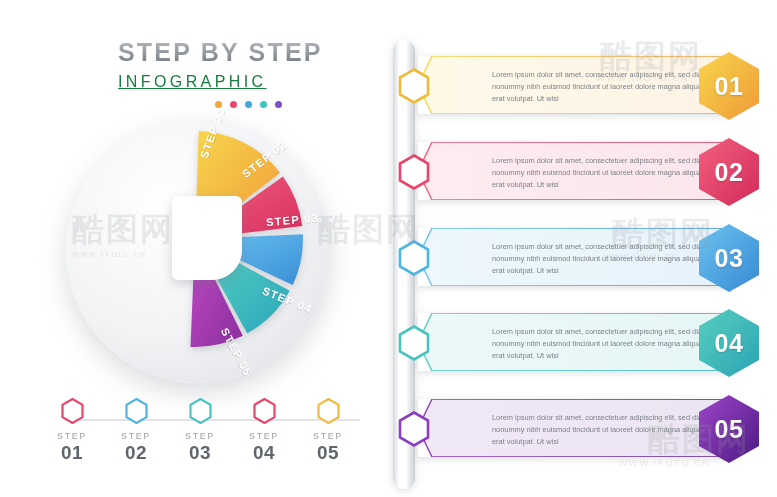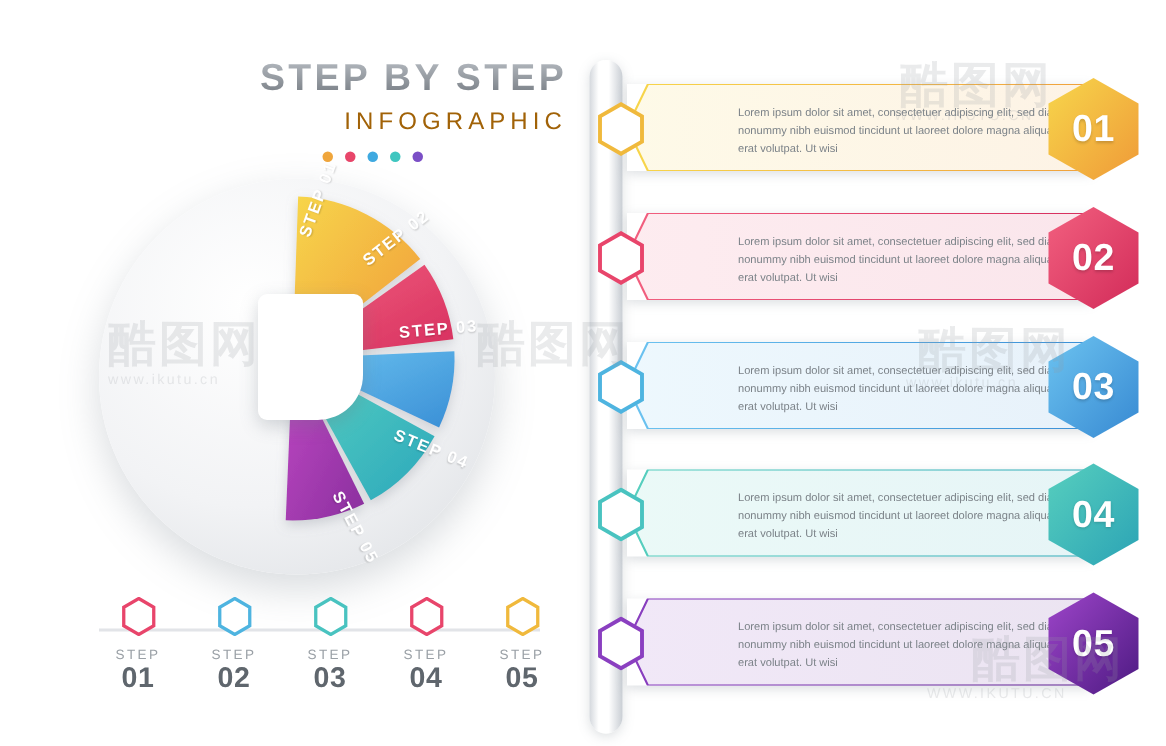--- a/index.html
+++ b/index.html
@@ -6,29 +6,29 @@
   body{
     width:777px;height:497px;
     background:#ffffff;
     font-family:"Liberation Sans", sans-serif;
     overflow:hidden;
     position:relative;
   }
   .stage{position:absolute;left:0;top:0;width:777px;height:497px;}
 
   
-  .title-wrap{position:absolute;left:118px;top:38px;width:260px;text-align:right;}
+  .title-wrap{position:absolute;left:118px;top:38px;width:260px;text-align:left;}
   .title{
     font-size:25px;font-weight:bold;letter-spacing:2.2px;
     color:#8e9399;
     background:linear-gradient(180deg,#b9bec4 0%,#70767d 100%);
     -webkit-background-clip:text;background-clip:text;color:transparent;
   }
   .subtitle{
-    margin-top:6px;font-size:16px;letter-spacing:3.4px;color:#a16207;
+    margin-top:6px;font-size:16px;letter-spacing:3.4px;color:#15803d;text-decoration:underline;
   }
   .dots{margin-top:10px;display:flex;gap:8px;justify-content:center;}
   .dots i{width:7px;height:7px;border-radius:50%;display:block;}
 
   
   .circle-shadow{
     position:absolute;left:66px;top:119px;width:264px;height:264px;border-radius:50%;
     background:radial-gradient(circle at 38% 32%,#ffffff 0%,#f2f3f5 55%,#dadde1 100%);
     box-shadow:0 10px 26px rgba(120,130,140,.28);
   }
@@ -40,21 +40,21 @@
     white-space:nowrap;text-shadow:0 1px 1px rgba(0,0,0,.15);
   }
   .card-center{
     position:absolute;left:172px;top:196px;width:70px;height:84px;
     background:#fff;border-radius:6px 6px 30px 6px;
     box-shadow:0 4px 12px rgba(110,120,130,.3);
   }
 
   
   .legend-line{position:absolute;left:66px;top:419px;width:294px;height:2px;background:#e2e4e8;}
-  .legend{position:absolute;left:60px;top:398px;width:320px;display:flex;}
+  .legend{position:absolute;left:40px;top:398px;width:320px;display:flex;}
   .legend .item{width:64px;text-align:center;}
   .hex-s{width:23px;height:26px;margin:0 auto;position:relative;}
   .legend .lbl{font-size:9px;color:#9aa0a6;letter-spacing:1.6px;margin-top:7px;}
   .legend .num{font-size:19px;font-weight:bold;color:#5f666d;letter-spacing:.5px;margin-top:1px;}
 
   
   .tube{
     position:absolute;left:393px;top:40px;width:22px;height:449px;border-radius:11px;
     background:linear-gradient(90deg,#d4d8dd 0%,#ffffff 28%,#ffffff 58%,#c9ced4 100%);
     box-shadow:0 2px 8px rgba(120,130,140,.25);

